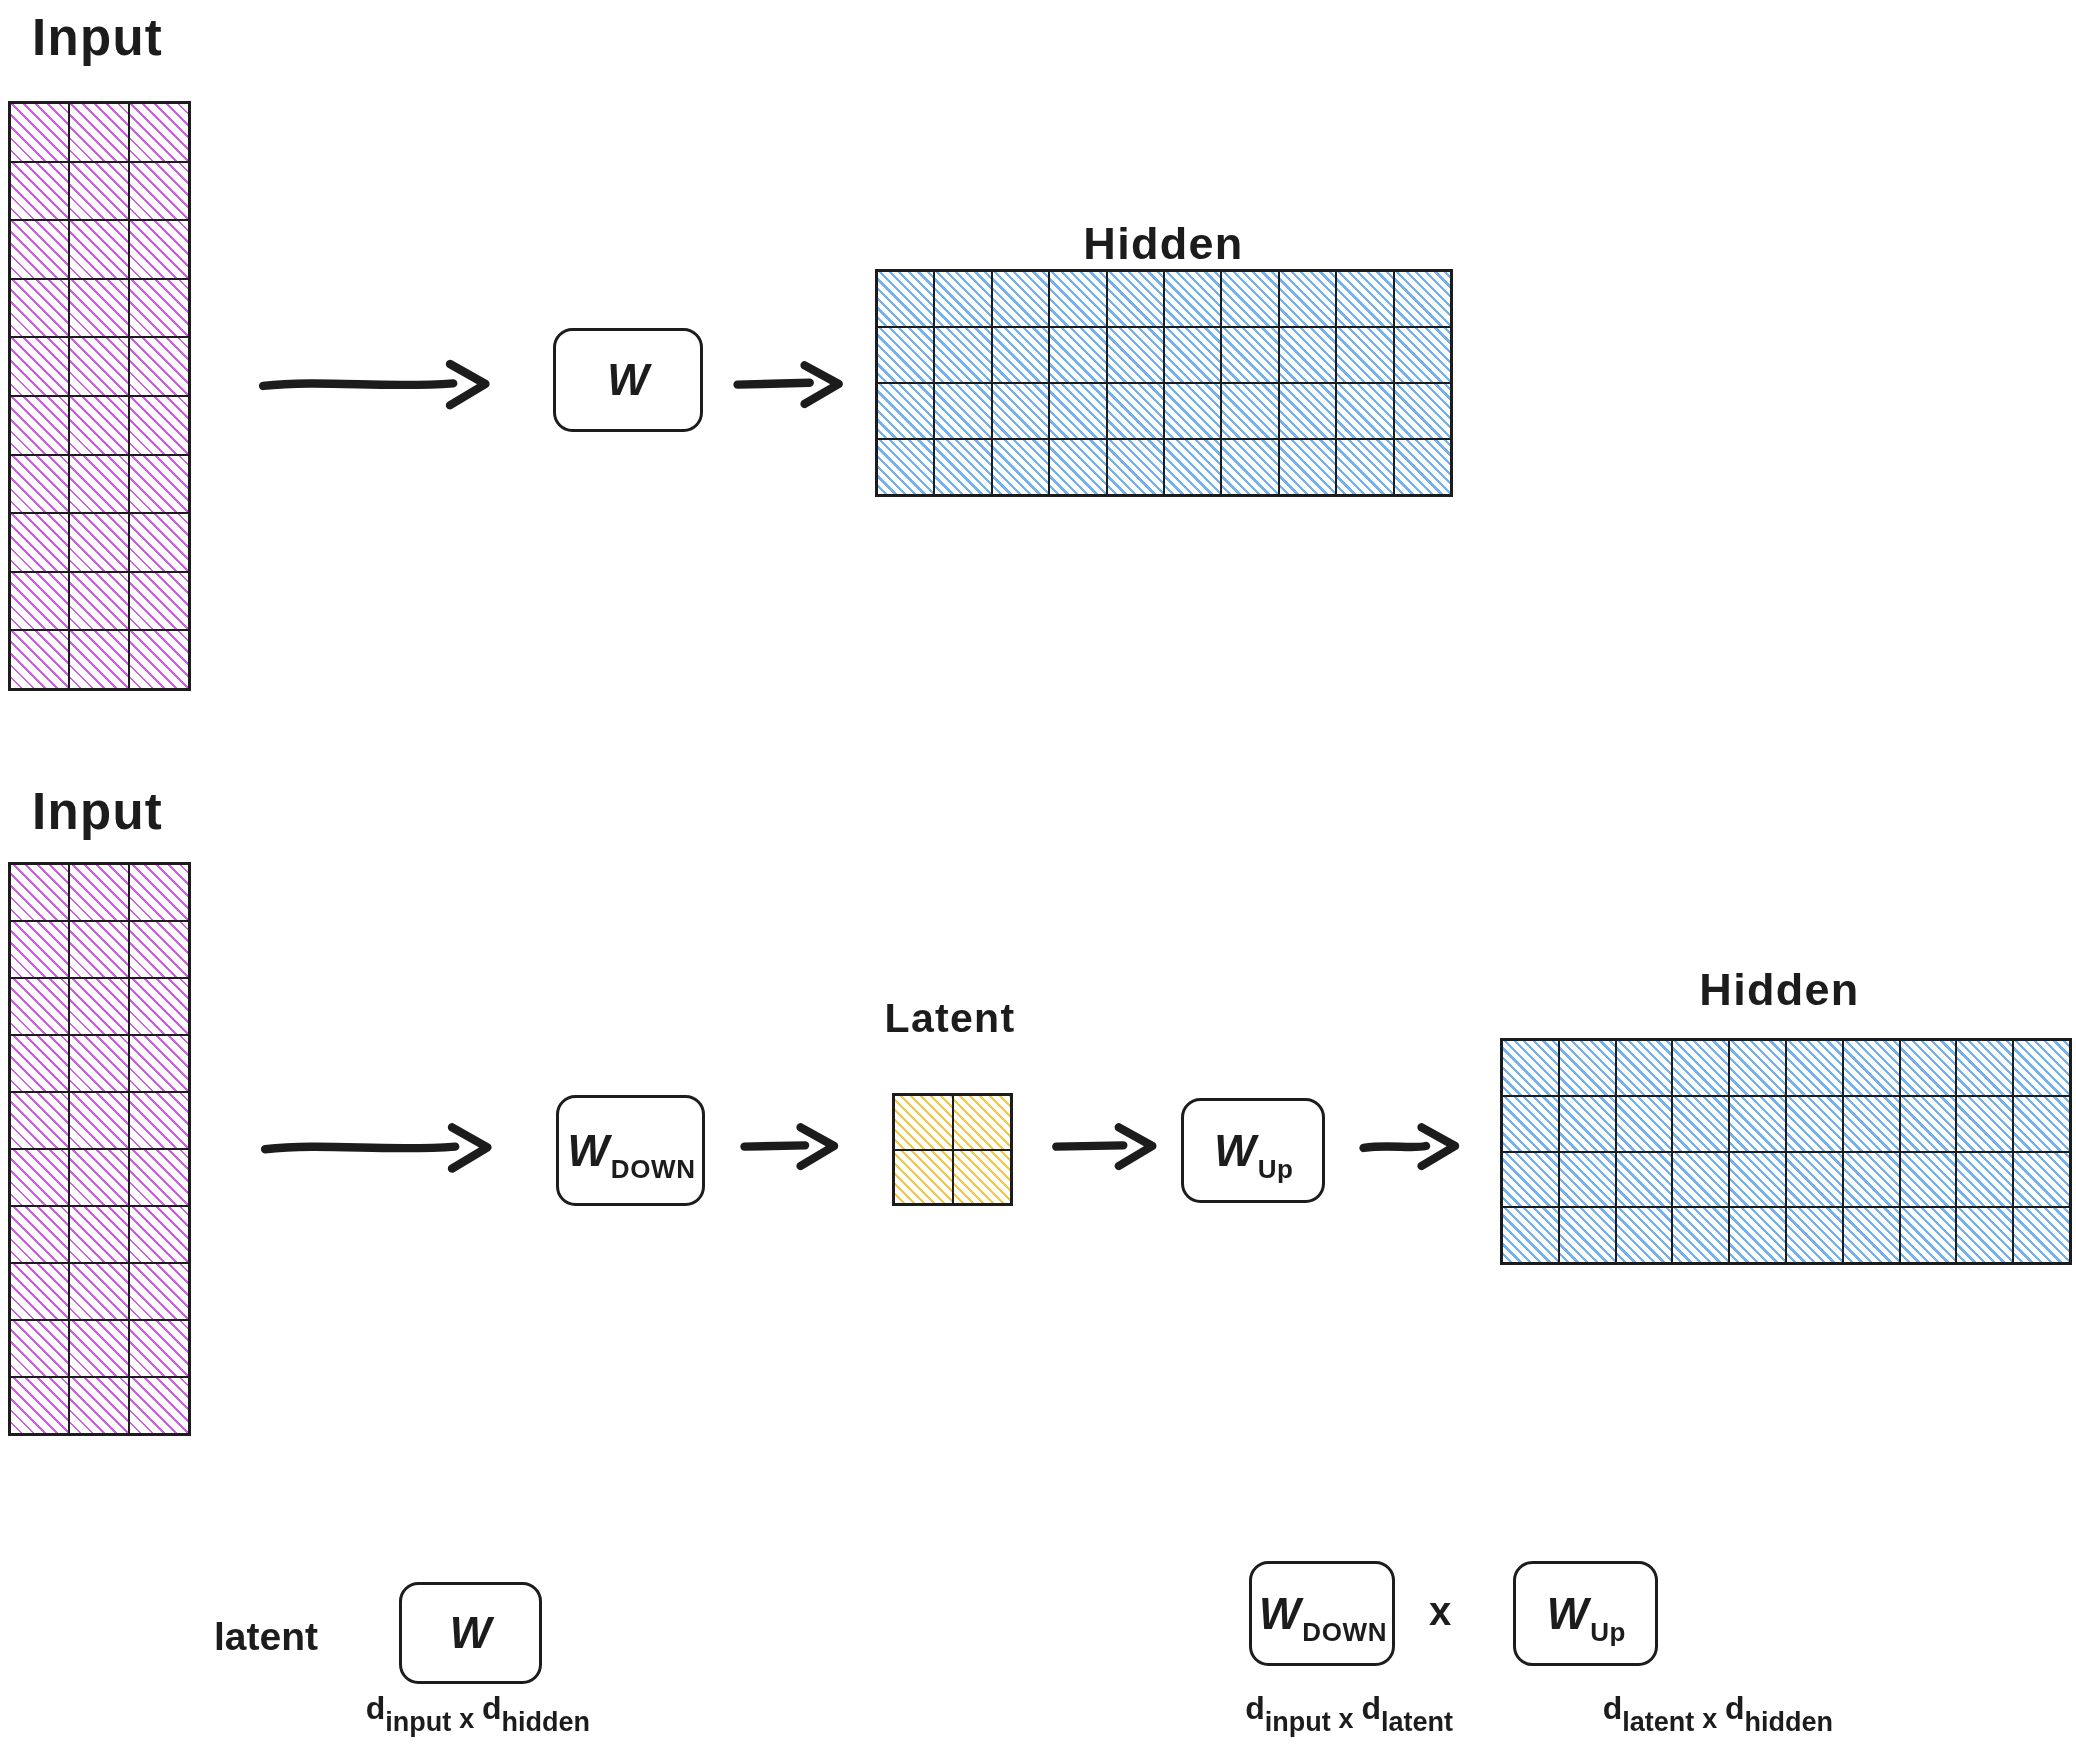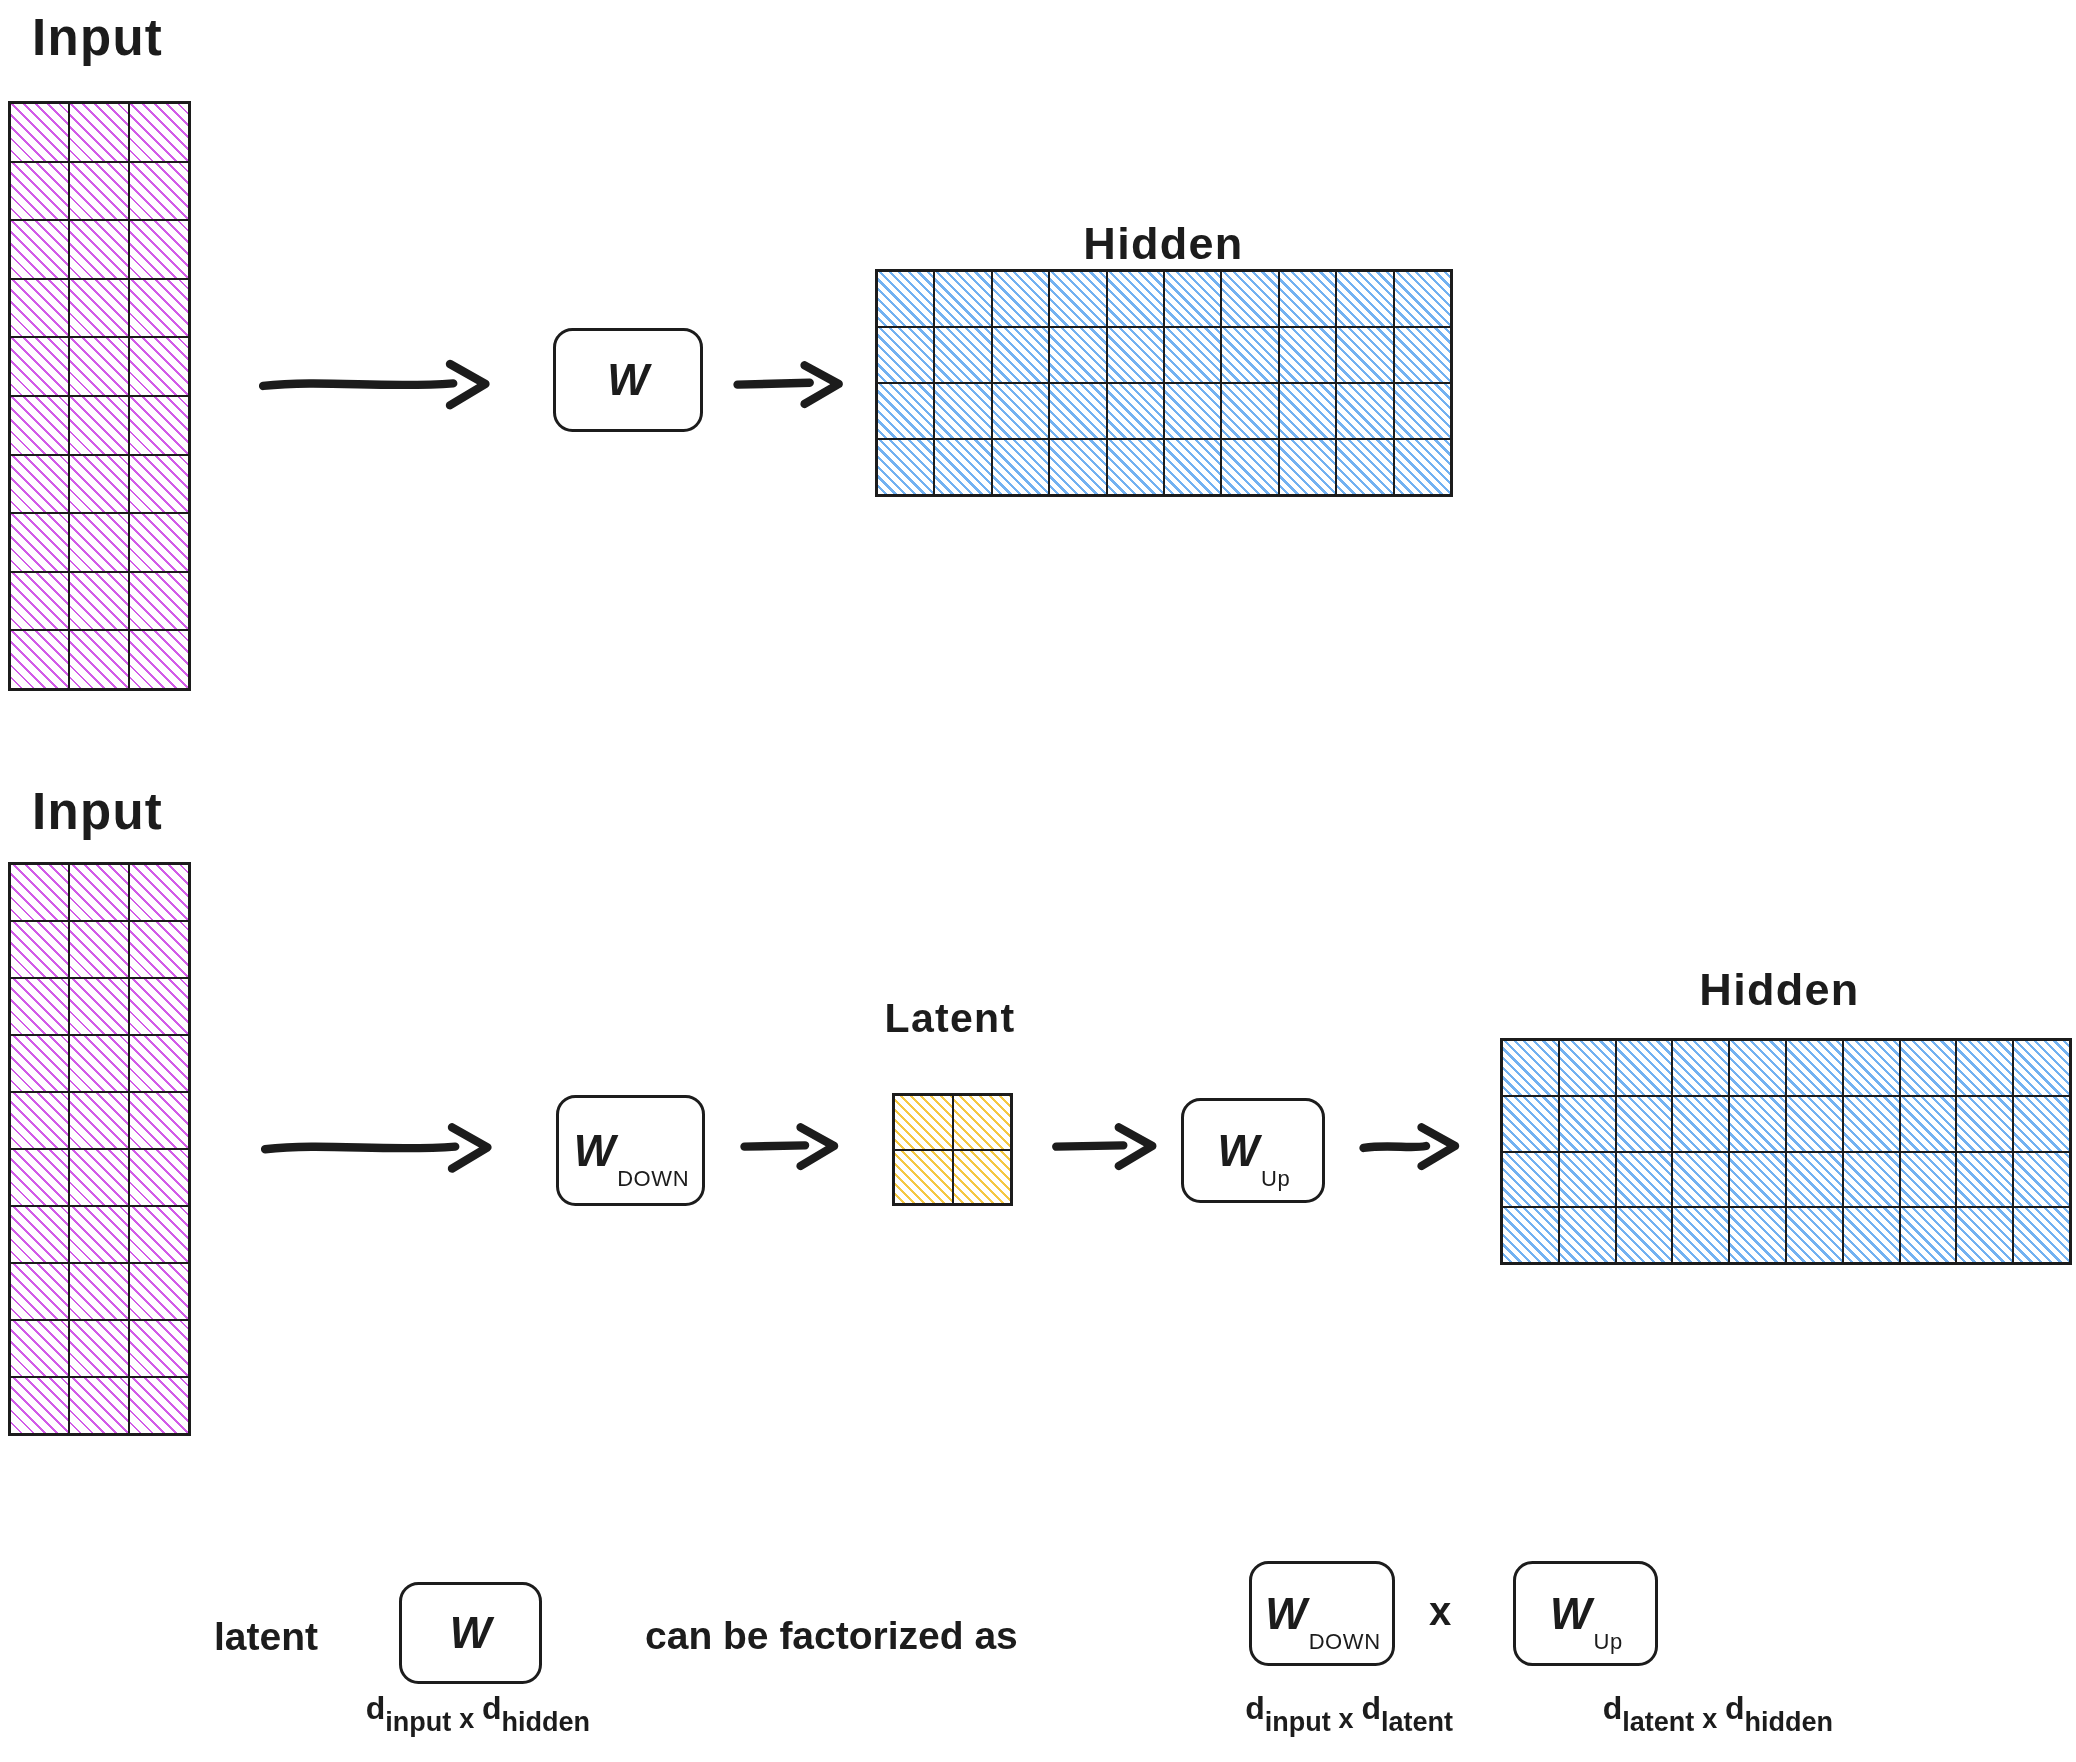--- a/index.html
+++ b/index.html
@@ -47,25 +47,25 @@
     align-items:center;
     justify-content:center;
     white-space:nowrap;
   }
   .wmain{
     font-size:44px;
     font-weight:700;
     font-style:italic;
   }
   .wsub{
-    font-size:22px;
-    font-weight:400;
+    font-size:26px;
+    font-weight:700;
     letter-spacing:0.6px;
     position:relative;
-    top:28px;
+    top:19px;
     left:1.9px;
   }
 
   
   .ftext{
     font-size:39px;
     font-weight:600;
     white-space:nowrap;
   }
   .xtimes{
@@ -313,21 +313,20 @@
 
   <div class="abs wbox" style="left:399px;top:1582px;width:143px;height:102px;">
     <span class="wmain">W</span>
       <span class="wsub"></span>
   </div>
 
   <div class="abs dims centered" style="left:305px;top:1699px;width:285px;">
     <span class="dletter">d</span><span class="dsub">input</span><span class="dx">x</span><span class="dletter">d</span><span class="dsub">hidden</span>
   </div>
 
-  <div class="abs ftext" style="left:645px;top:1614px;">can be factorized as</div>
 
   <div class="abs wbox" style="left:1249px;top:1561px;width:146px;height:105px;">
     <span class="wmain">W</span>
       <span class="wsub">DOWN</span>
   </div>
 
   <div class="abs xtimes" style="left:1429px;top:1589px;">x</div>
 
   <div class="abs wbox" style="left:1513px;top:1561px;width:145px;height:105px;">
     <span class="wmain">W</span>

